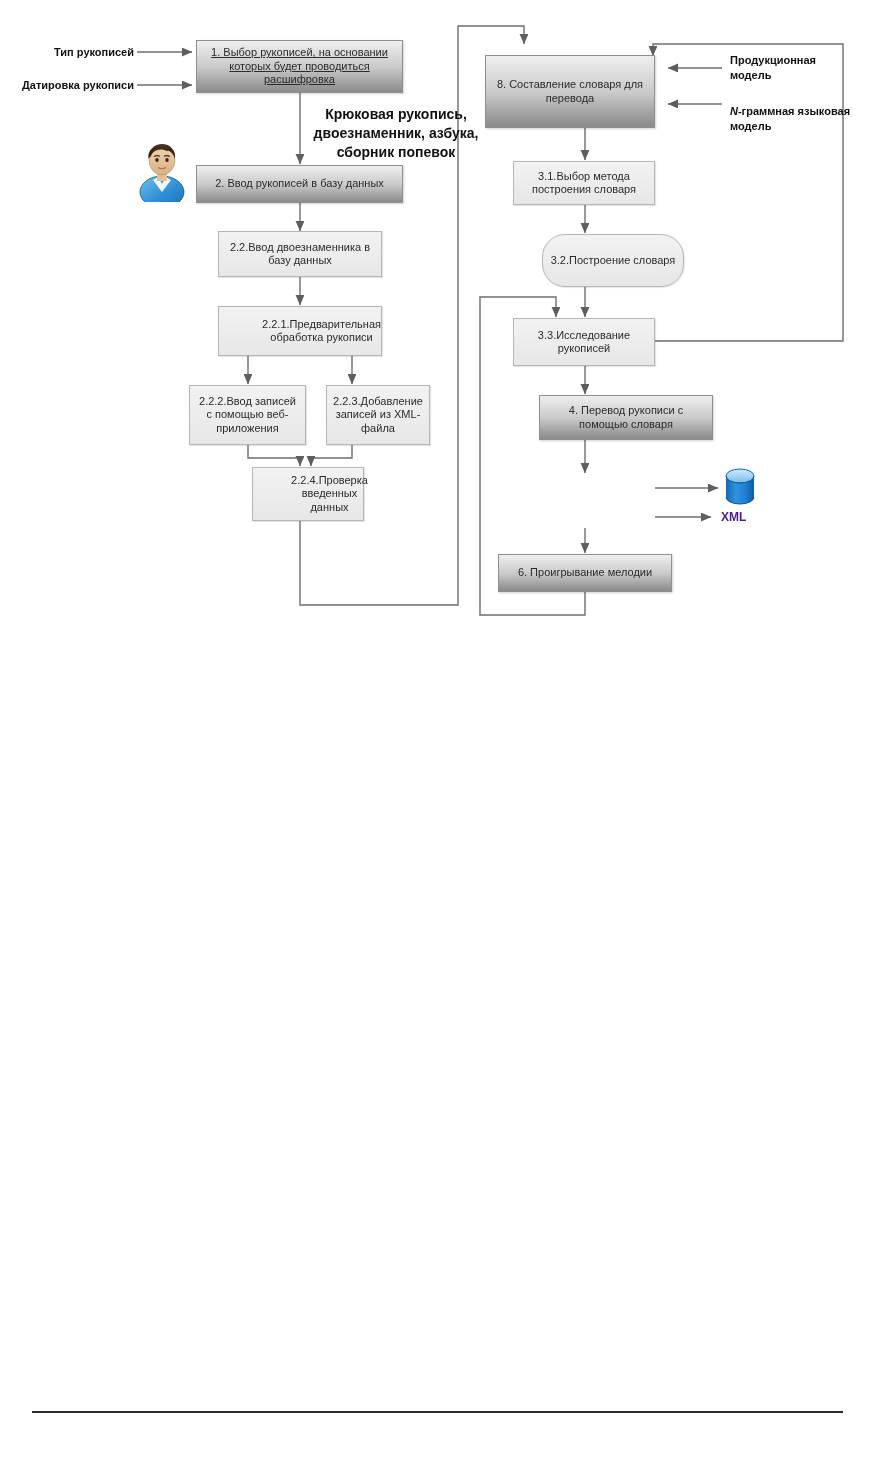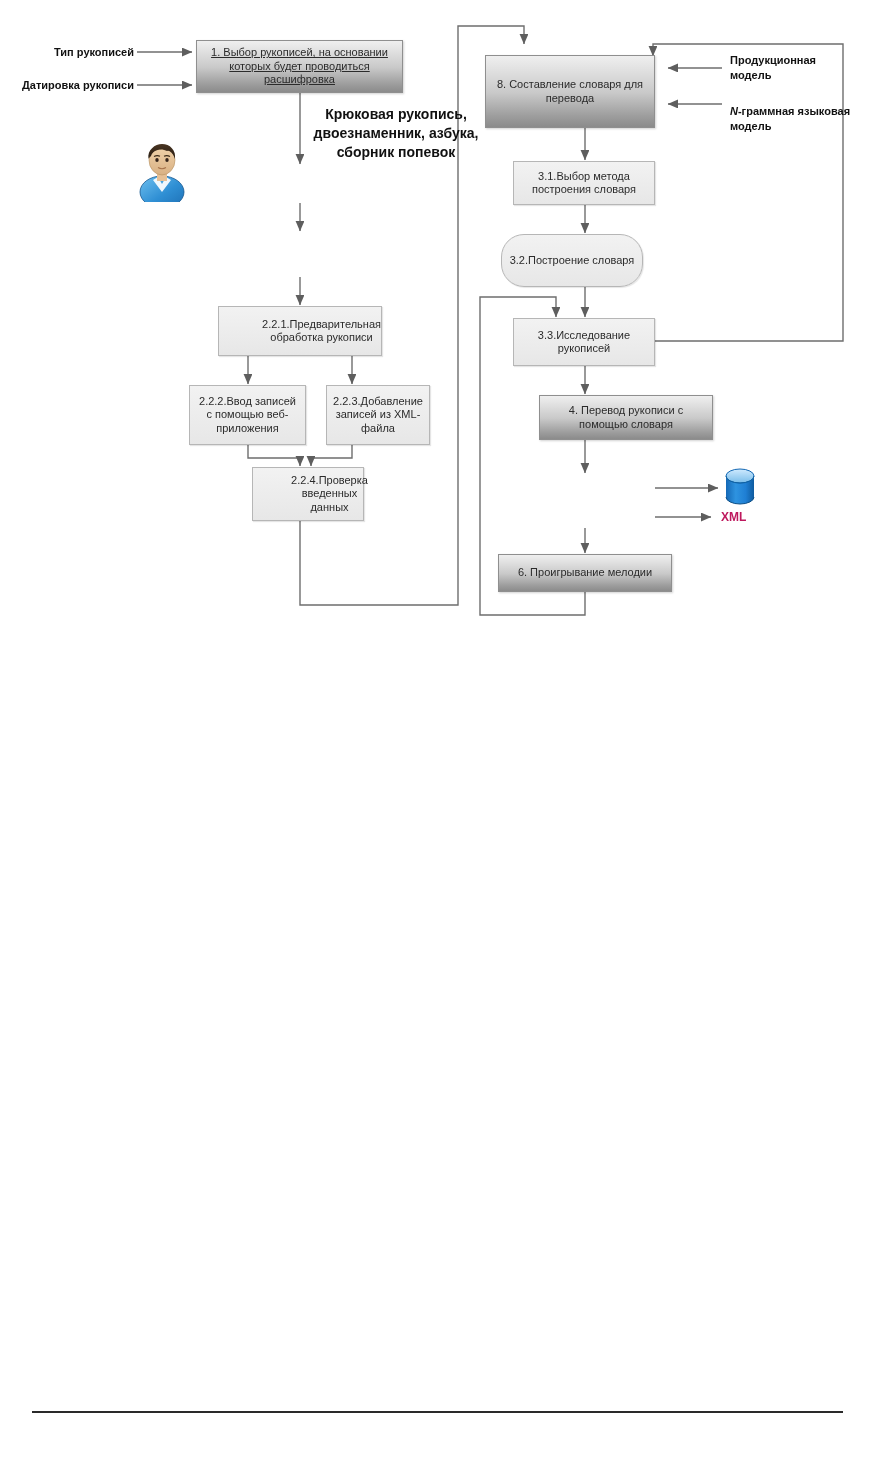--- a/index.html
+++ b/index.html
@@ -24,21 +24,21 @@
   .edge-label{position:absolute;font-size:14px;font-weight:bold;color:#111;
               text-align:center;line-height:1.35;}
   .io-label{position:absolute;font-size:11px;font-weight:bold;color:#111;
             line-height:1.35;}
   .io-label.right{text-align:left;}
   .io-label.left{text-align:right;}
   .ital{font-style:italic;}
 
   .avatar{position:absolute;}
   .dbicon{position:absolute;}
-  .xml-label{position:absolute;font-size:12px;font-weight:bold;color:#be185d;}
+  .xml-label{position:absolute;font-size:12px;font-weight:bold;color:#4c1d95;}
 
   .footer-rule{position:absolute;left:32px;top:1411px;width:811px;height:0;
                border-top:2px solid #2a2a2a;}
 </style>
 </head>
 <body>
 
 <div id="canvas">
 
   <svg class="lines" viewBox="0 0 875 1478" xmlns="http://www.w3.org/2000/svg">
@@ -93,21 +93,27 @@
   </svg>
 
   <div class="node node-dark" style="left:196px;top:40px;width:207px;height:53px;text-decoration:underline;">
     <span>1. Выбор рукописей, на основании которых будет проводиться расшифровка</span>
   </div>
 
   <div class="edge-label" style="left:296px;top:105px;width:200px;">
     <span>Крюковая рукопись, двоезнаменник, азбука, сборник попевок</span>
   </div>
 
-
+  <div class="node node-dark" style="left:196px;top:165px;width:207px;height:38px;">
+    <span>2. Ввод рукописей в базу данных</span>
+  </div>
+
+  <div class="node node-light" style="left:218px;top:231px;width:164px;height:46px;">
+    <span>2.2.Ввод двоезнаменника в базу данных</span>
+  </div>
 
   <div class="node node-light" style="left:218px;top:306px;width:164px;height:50px;padding-left:48px;">
     <span>2.2.1.Предварительная обработка рукописи</span>
   </div>
 
   <div class="node node-light" style="left:189px;top:385px;width:117px;height:60px;">
     <span>2.2.2.Ввод записей с помощью веб-приложения</span>
   </div>
 
   <div class="node node-light" style="left:326px;top:385px;width:104px;height:60px;">
@@ -119,21 +125,21 @@
   </div>
 
   <div class="node node-dark" style="left:485px;top:55px;width:170px;height:73px;">
     <span>8. Составление словаря для перевода</span>
   </div>
 
   <div class="node node-light" style="left:513px;top:161px;width:142px;height:44px;">
     <span>3.1.Выбор метода построения словаря</span>
   </div>
 
-  <div class="node node-light" style="left:501px;top:234px;width:142px;height:53px;border-radius:23px;">
+  <div class="node node-light" style="left:542px;top:234px;width:142px;height:53px;border-radius:23px;">
     <span>3.2.Построение словаря</span>
   </div>
 
   <div class="node node-light" style="left:513px;top:318px;width:142px;height:48px;">
     <span>3.3.Исследование рукописей</span>
   </div>
 
   <div class="node node-dark" style="left:498px;top:395px;width:174px;height:45px;margin-left:41px;">
     <span>4. Перевод рукописи с помощью словаря</span>
   </div>

